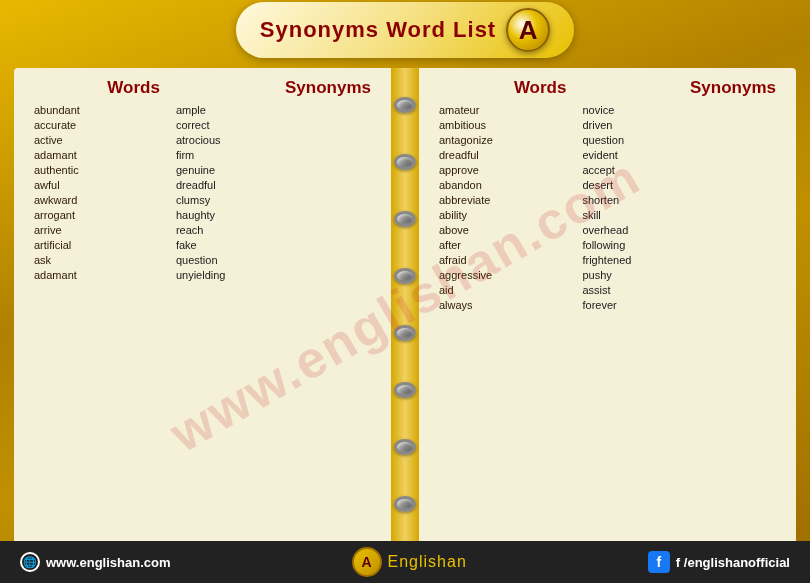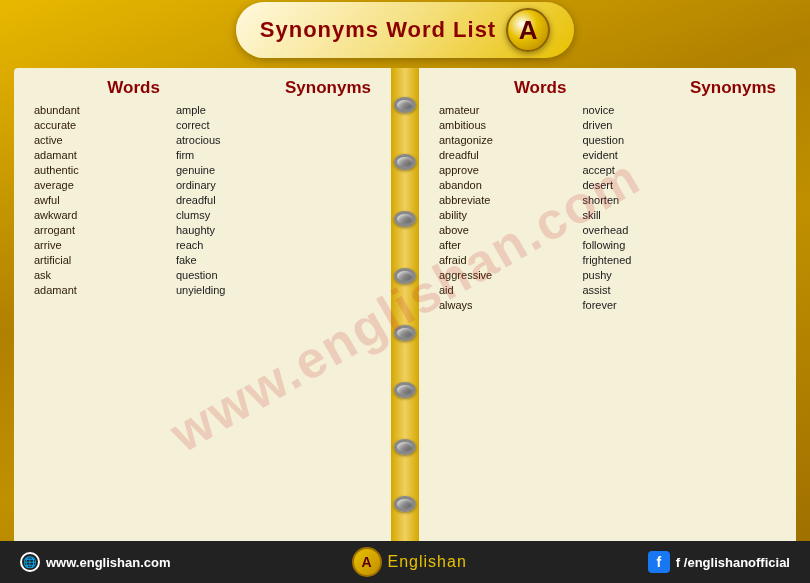--- a/index.html
+++ b/index.html
@@ -266,24 +266,20 @@
               <td>active</td>
               <td>atrocious</td>
             </tr>
             <tr>
               <td>adamant</td>
               <td>firm</td>
             </tr>
             <tr>
               <td>authentic</td>
               <td>genuine</td>
-            </tr>
-            <tr>
-              <td>average</td>
-              <td>ordinary</td>
             </tr>
             <tr>
               <td>awful</td>
               <td>dreadful</td>
             </tr>
             <tr>
               <td>awkward</td>
               <td>clumsy</td>
             </tr>
             <tr>

